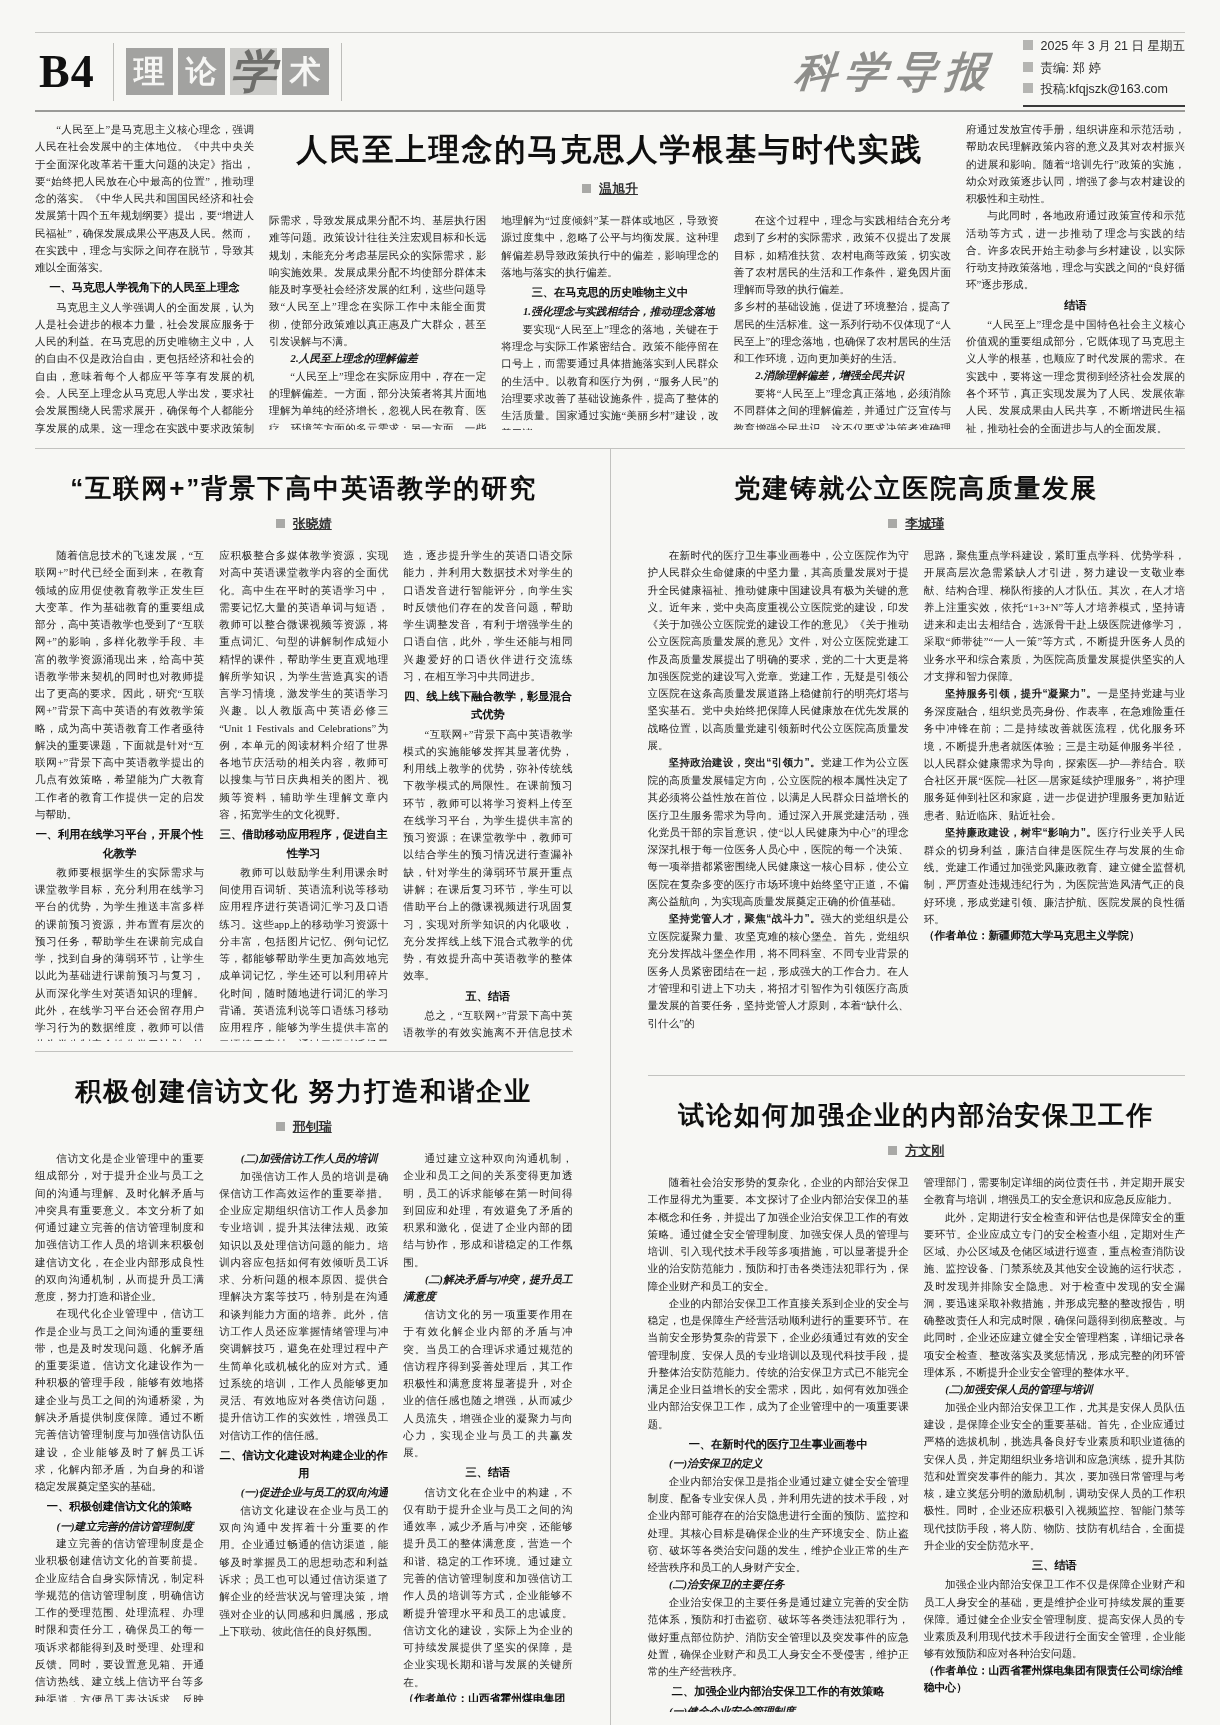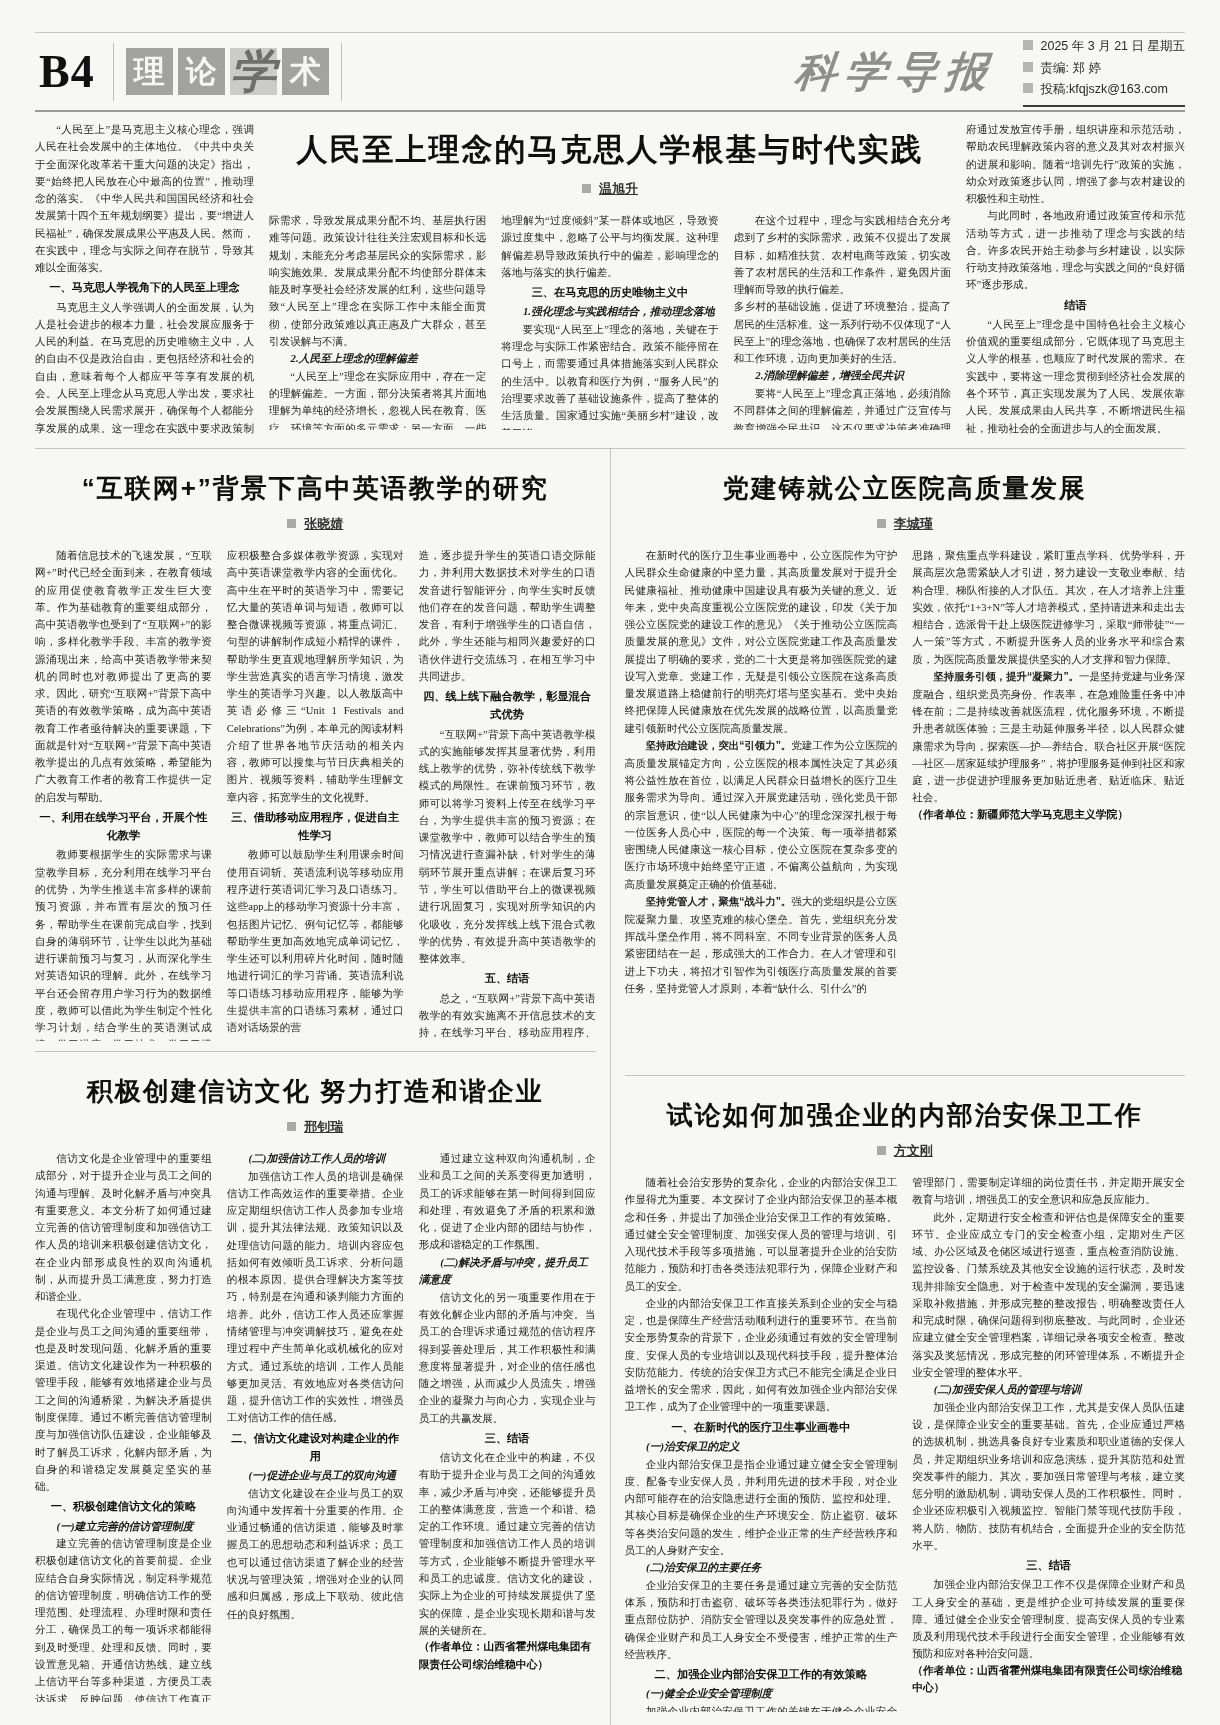--- a/index.html
+++ b/index.html
@@ -82,21 +82,21 @@
   .top-article { height:336px; padding-top:9px; display:flex; gap:15px; }
   .top-article .side { width:219px; flex:0 0 219px; height:318px; }
   .top-article .center { flex:1 1 auto; }
   .top-article .headline { font-size:31px; margin-top:8px; }
   .top-article .cols { height:218px; }
 
   .hrule { border-top:1px solid #c2c2bf; }
   .vrule { width:1px; background:#c2c2bf; margin:0 14px; }
 
   
-  .main { display:flex; height:1276px; }
+  .main { display:flex; height:1276px;gap:23px; }
   .half { flex:1 1 0; overflow:hidden; }
   .half .headline { font-size:26px; padding-top:22px; }
 
   .art-mid-left  { height:602px; }
   .art-mid-left .cols { height:494px; }
   .art-mid-right { height:626px; }
   .art-mid-right .cols { height:516px; }
   .art-bot-left  { height:672px; }
   .art-bot-left .cols { height:552px; }
   .art-bot-right { height:648px; }
@@ -232,20 +232,21 @@
         <div class="byline"><span class="bsq"></span><span>李城瑾</span></div>
         <div class="cols">
           <div class="col">
               <p class="para">在新时代的医疗卫生事业画卷中，公立医院作为守护人民群众生命健康的中坚力量，其高质量发展对于提升全民健康福祉、推动健康中国建设具有极为关键的意义。近年来，党中央高度重视公立医院党的建设，印发《关于加强公立医院党的建设工作的意见》《关于推动公立医院高质量发展的意见》文件，对公立医院党建工作及高质量发展提出了明确的要求，党的二十大更是将加强医院党的建设写入党章。党建工作，无疑是引领公立医院在这条高质量发展道路上稳健前行的明亮灯塔与坚实基石。党中央始终把保障人民健康放在优先发展的战略位置，以高质量党建引领新时代公立医院高质量发展。</p>
               <p class="para"><strong>坚持政治建设，突出“引领力”。</strong>党建工作为公立医院的高质量发展锚定方向，公立医院的根本属性决定了其必须将公益性放在首位，以满足人民群众日益增长的医疗卫生服务需求为导向。通过深入开展党建活动，强化党员干部的宗旨意识，使“以人民健康为中心”的理念深深扎根于每一位医务人员心中，医院的每一个决策、每一项举措都紧密围绕人民健康这一核心目标，使公立医院在复杂多变的医疗市场环境中始终坚守正道，不偏离公益航向，为实现高质量发展奠定正确的价值基础。</p>
               <p class="para"><strong>坚持党管人才，聚焦“战斗力”。</strong>强大的党组织是公立医院凝聚力量、攻坚克难的核心堡垒。首先，党组织充分发挥战斗堡垒作用，将不同科室、不同专业背景的医务人员紧密团结在一起，形成强大的工作合力。在人才管理和引进上下功夫，将招才引智作为引领医疗高质量发展的首要任务，坚持党管人才原则，本着“缺什么、引什么”的</p>
             </div>
           <div class="col">
               <p class="para cont">思路，聚焦重点学科建设，紧盯重点学科、优势学科，开展高层次急需紧缺人才引进，努力建设一支敬业奉献、结构合理、梯队衔接的人才队伍。其次，在人才培养上注重实效，依托“1+3+N”等人才培养模式，坚持请进来和走出去相结合，选派骨干赴上级医院进修学习，采取“师带徒”“一人一策”等方式，不断提升医务人员的业务水平和综合素质，为医院高质量发展提供坚实的人才支撑和智力保障。</p>
               <p class="para"><strong>坚持服务引领，提升“凝聚力”。</strong>一是坚持党建与业务深度融合，组织党员亮身份、作表率，在急难险重任务中冲锋在前；二是持续改善就医流程，优化服务环境，不断提升患者就医体验；三是主动延伸服务半径，以人民群众健康需求为导向，探索医—护—养结合。联合社区开展“医院—社区—居家延续护理服务”，将护理服务延伸到社区和家庭，进一步促进护理服务更加贴近患者、贴近临床、贴近社会。</p>
+              <p class="para"><strong>坚持廉政建设，树牢“影响力”。</strong>医疗行业关乎人民群众的切身利益，廉洁自律是医院生存与发展的生命线。党建工作通过加强党风廉政教育、建立健全监督机制，严厉查处违规违纪行为，为医院营造风清气正的良好环境，形成党建引领、廉洁护航、医院发展的良性循环。</p>
               <p class="aff">（作者单位：新疆师范大学马克思主义学院）</p>
             </div>
         </div>
       </section>
 
       <div class="hrule"></div>
 
       <section class="art-bot-right">
         <h2 class="headline">试论如何加强企业的内部治安保卫工作</h2>
         <div class="byline"><span class="bsq"></span><span>方文刚</span></div>

